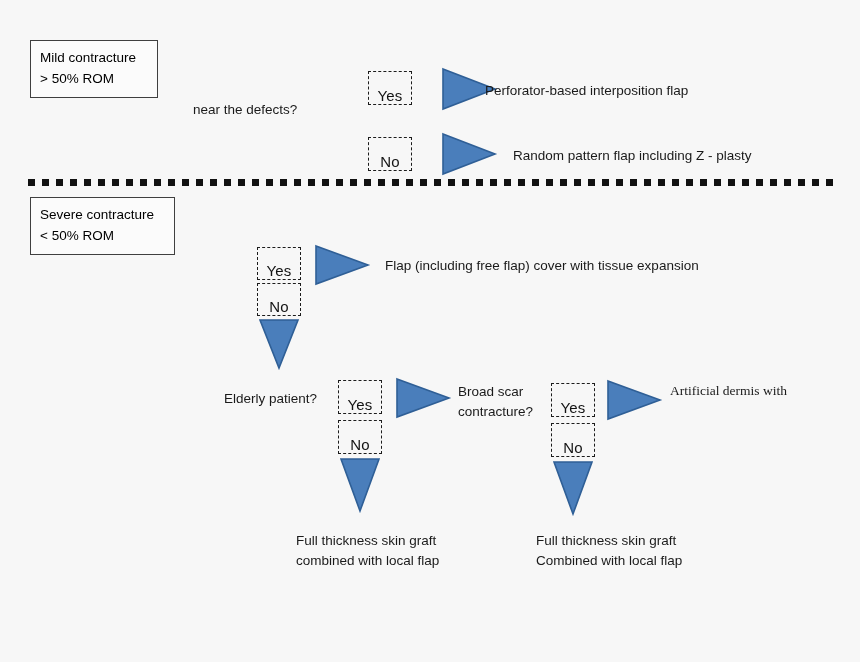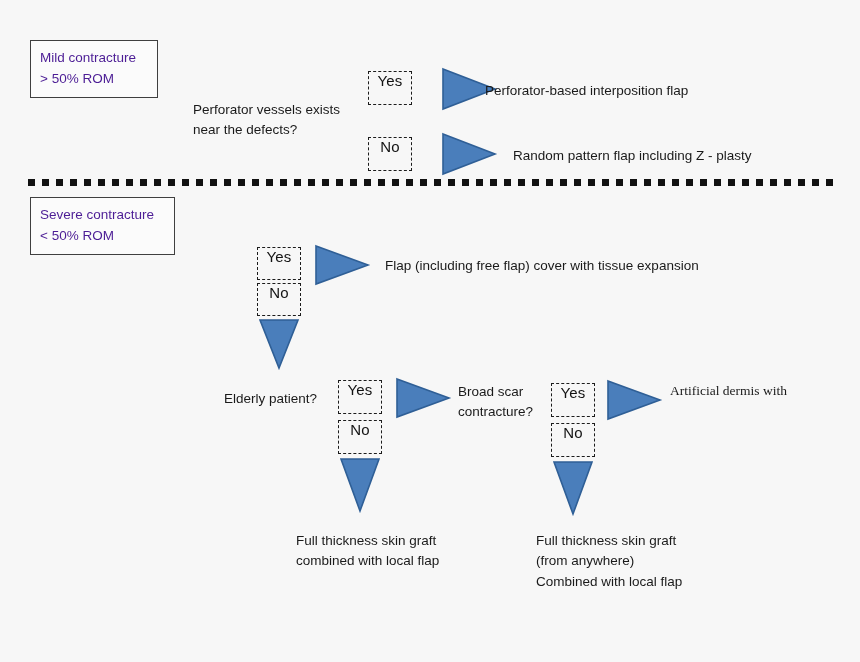--- a/index.html
+++ b/index.html
@@ -20,31 +20,31 @@
   }
 
   
   .class-box {
     position: absolute;
     border: 1.6px solid #3f3f3f;
     background: #fbfbfb;
     padding: 7px 10px 7px 9px;
     font-size: 13.5px;
     line-height: 1.55;
-    color: #4c1d95;
+    color: #000000;
     white-space: nowrap;
   }
 
   
   .yn-box {
     position: absolute;
     border: 1.7px dashed #1c1c1c;
     background: transparent;
     display: flex;
-    align-items: flex-start;
+    align-items: flex-end;
     justify-content: center;
     font-size: 15px;
     color: #121212;
     letter-spacing: .2px;
   }
 
   
   .label {
     position: absolute;
     font-size: 13.5px;
@@ -75,21 +75,20 @@
 <body>
 
 <div id="chart">
 
   <div class="class-box" style="left:30px; top:40px; width:128px;">
     <div>Mild contracture</div>
     <div>&gt; 50% ROM</div>
   </div>
 
   <div class="label multi" style="left:193px; top:100px; width:170px;">
-    <div>Perforator vessels exists</div>
     <div>near the defects?</div>
   </div>
 
   <div class="yn-box" style="left:368px; top:71px; width:44px; height:34px;">
     <span>Yes</span>
   </div>
   <div class="arrow" style="left:441px; top:66px;">
     <svg width="56" height="46" viewBox="0 0 56 46">
       <polygon points="2,3 54,23 2,43" fill="#4a7ebb" stroke="#2f5f96" stroke-width="1.6"></polygon>
     </svg>
@@ -179,17 +178,16 @@
     <span>No</span>
   </div>
   <div class="arrow" style="left:548px; top:460px;">
     <svg width="50" height="56" viewBox="0 0 50 56">
       <polygon points="6,2 44,2 25,54" fill="#4a7ebb" stroke="#2f5f96" stroke-width="1.6"></polygon>
     </svg>
   </div>
 
   <div class="label multi" style="left:536px; top:531px; width:200px;">
     <div>Full thickness skin graft</div>
-    <div>(from anywhere)</div>
     <div>Combined with local flap</div>
   </div>
 
 </div>
 
 </body></html>

